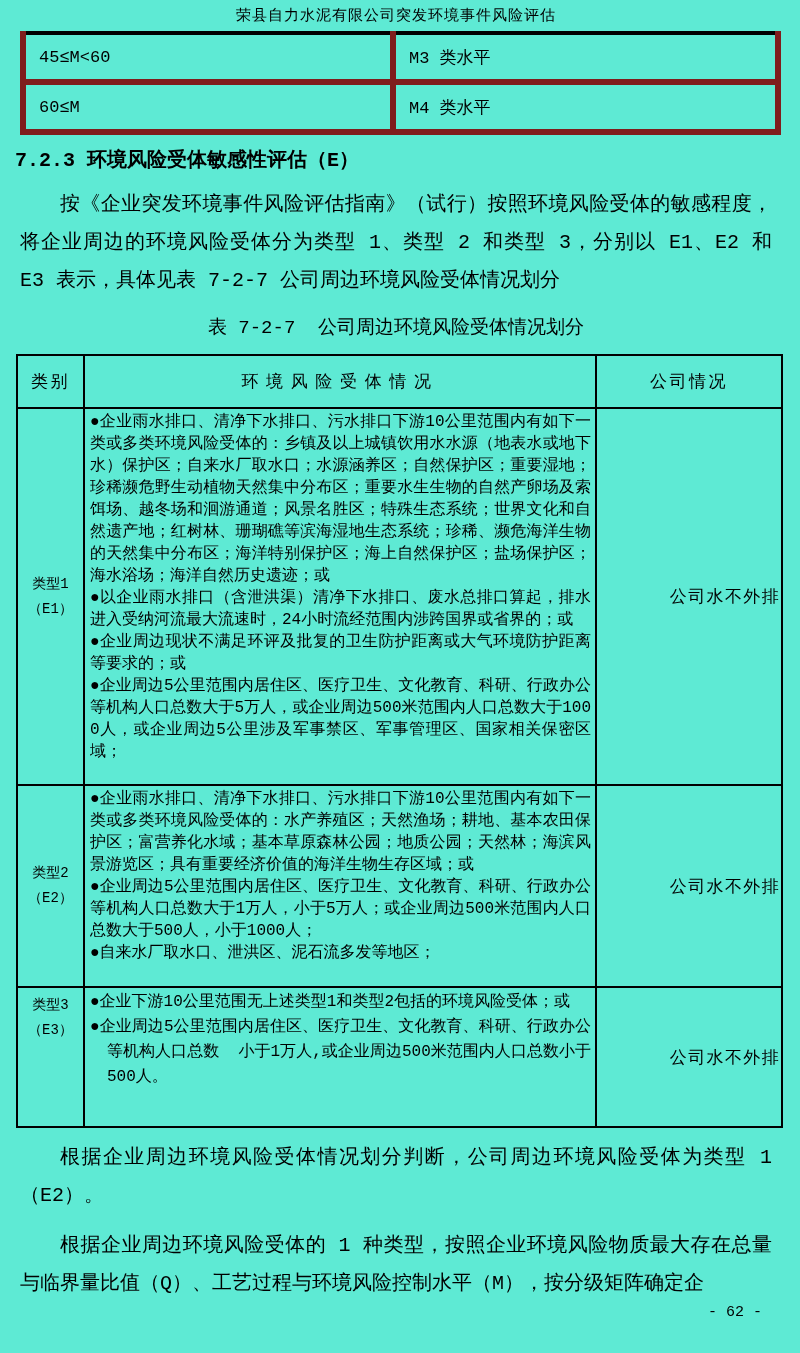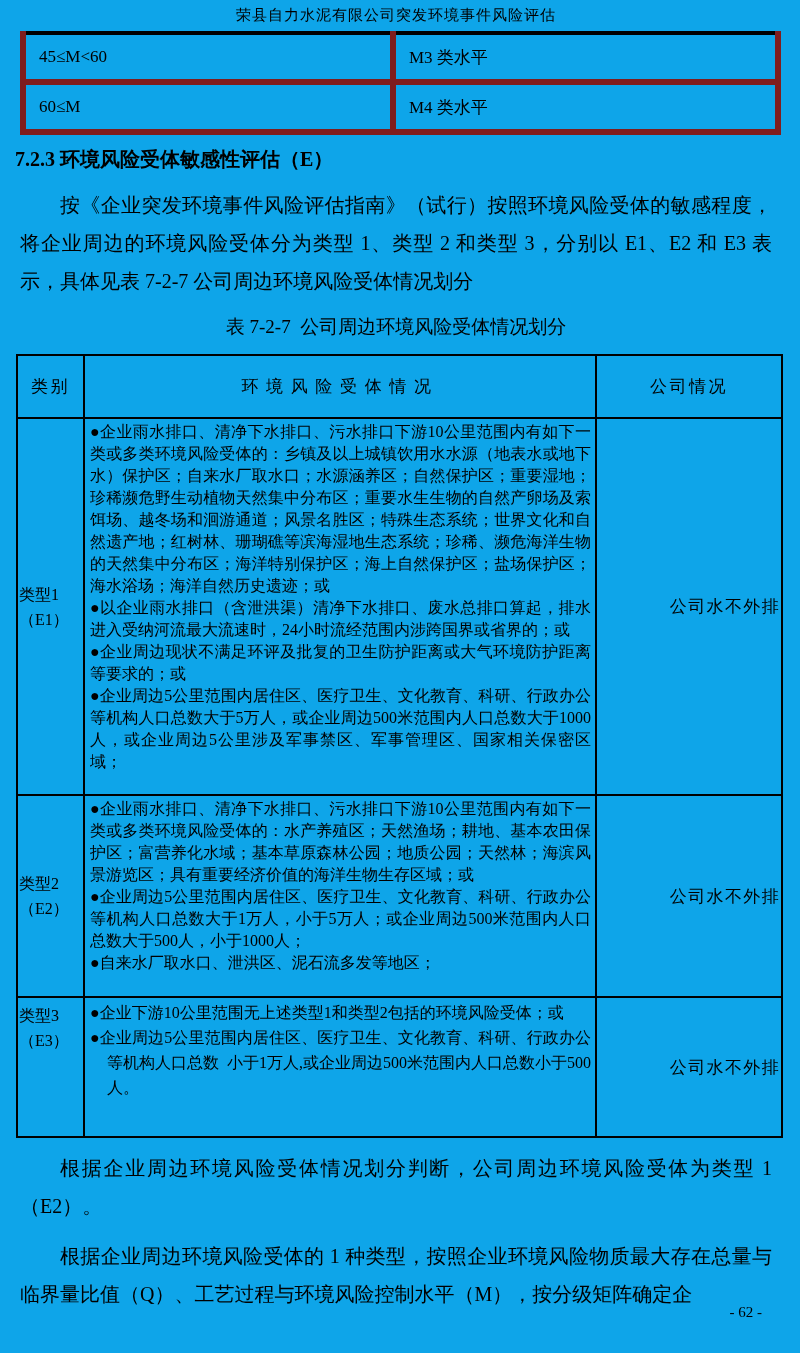--- a/index.html
+++ b/index.html
@@ -1,20 +1,20 @@
 <!DOCTYPE html>
 <html><head>
 <meta charset="utf-8">
 <style>
   html,body{margin:0;padding:0;background:#fff;}
   .page{
     width:800px;height:1353px;position:relative;box-sizing:border-box;
-    background:#0ea5e9;color:#000;
+    background:#5eead4;color:#000;
     padding:6px 28px 0 20px;
-    font-family:Liberation Serif, serif;
+    font-family:Liberation Mono, monospace;
     overflow:hidden;
   }
   .running-header{
     text-align:center;font-size:15px;letter-spacing:1px;height:21px;
   }
   
   .top-table{
     border-collapse:collapse;table-layout:fixed;width:755px;margin-top:4px;
   }
   .top-table td{
@@ -29,27 +29,27 @@
   .indent{text-indent:40px;}
   .p723{margin-top:13px;}
   .p-after{margin-top:11px;}
   .p724{margin-top:12px;}
   .caption{text-align:center;font-size:19px;margin-top:14px;white-space:pre-wrap;}
   
   .main-table{
     border-collapse:collapse;table-layout:fixed;width:765px;margin:14px 0 0 -4px;
   }
   .main-table td{border:2px solid #000;box-sizing:border-box;}
-  .main-table tr.head td{height:63px;text-align:center;font-size:17px;vertical-align:middle;}
+  .main-table tr.head td{height:53px;text-align:center;font-size:17px;vertical-align:middle;}
   .spread{letter-spacing:0.45em;}
   .sp-small{letter-spacing:0.15em;}
   .r1{height:377px;}
   .r2{height:202px;}
   .r3{height:140px;}
-  .cat{text-align:left;font-size:16px;line-height:25px;vertical-align:middle;}
+  .cat{text-align:center;font-size:14px;line-height:25px;vertical-align:middle;}
   .cat.top{vertical-align:top;padding-top:5px;}
   .situ{padding:2px 4px 2px 5px;vertical-align:top;}
   .situ p{
     margin:0;font-size:16px;line-height:22px;text-align:justify;
     word-break:break-all;white-space:pre-wrap;
   }
   .r3 .situ p{line-height:25px;}
   .hang{padding-left:17px;text-indent:-17px;}
   .comp{text-align:right;font-size:17px;vertical-align:middle;letter-spacing:0.08em;}
   .pagenum{position:absolute;right:38px;bottom:32px;font-size:15px;}

